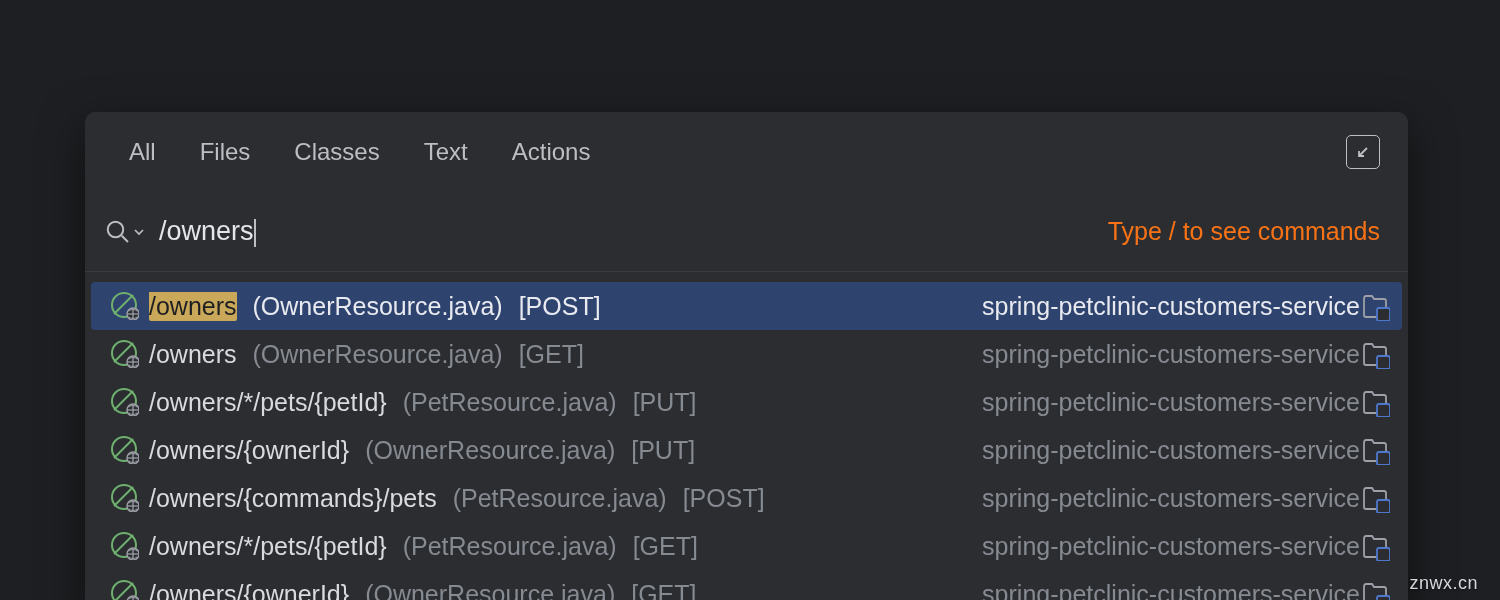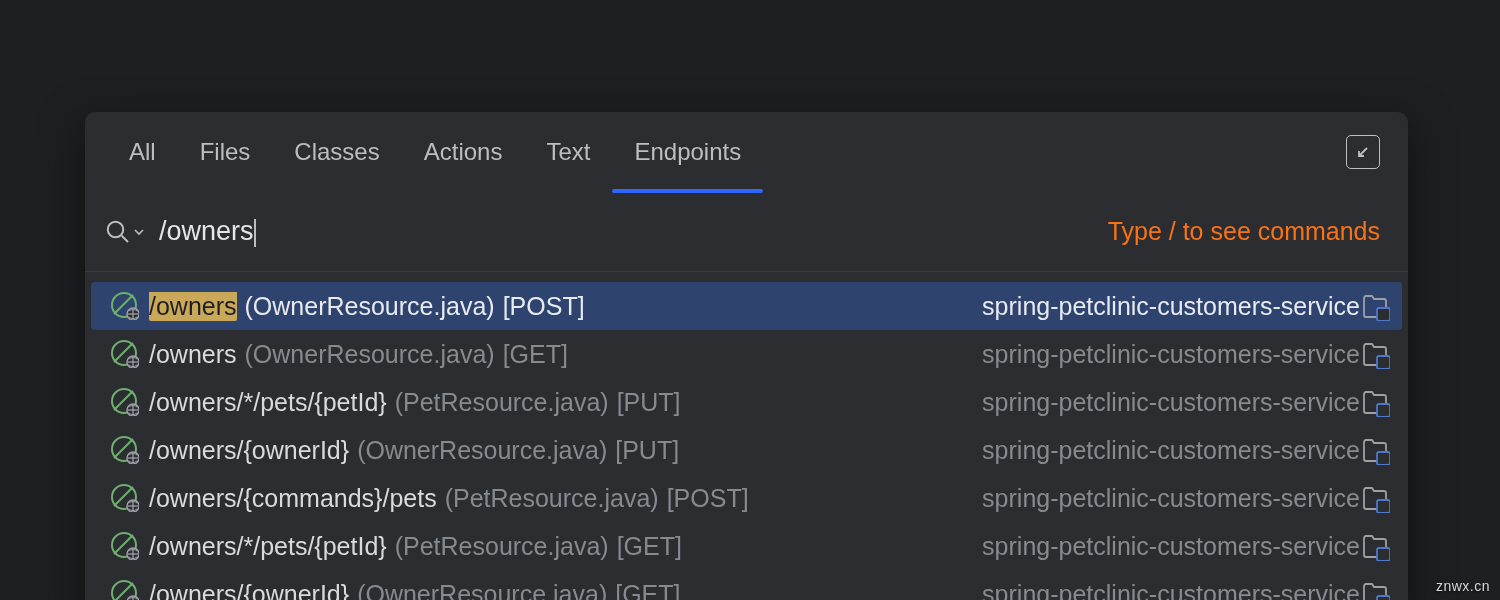--- a/index.html
+++ b/index.html
@@ -115,21 +115,21 @@
   }
   .row.selected .path, .row.selected .meta { color: #e8eaf0; }
   .row.selected .module { color: #e8eaf0; }
   .endpoint-icon {
     width: 28px;
     height: 28px;
     margin-right: 10px;
     flex-shrink: 0;
   }
   .path { color: #d8dade; }
-  .meta { color: #868a91; margin-left: 8px; }
+  .meta { color: #868a91; margin-left: 16px; }
   .row-left {
     display: flex;
     align-items: baseline;
     overflow: hidden;
     white-space: nowrap;
   }
   .row-right {
     margin-left: auto;
     display: flex;
     align-items: center;
@@ -141,42 +141,41 @@
     flex-shrink: 0;
   }
   .hl {
     background: #c9a959;
     color: #1e1f22;
     border-radius: 2px;
     padding: 1px 0;
   }
   .watermark {
     position: absolute;
-    right: 10px;
+    right: 22px;
     bottom: 6px;
     color: #d6d8dc;
-    font-size: 14px;
+    font-size: 18px;
     font-weight: 500;
     letter-spacing: 0.5px;
     text-shadow: 0 1px 2px rgba(0,0,0,0.5);
     margin-top: 16px;
   }
 </style>
 </head>
 <body>
 
 <div class="dialog">
 
   <div class="tabs">
     <div class="tab">All</div>
     <div class="tab">Files</div>
     <div class="tab">Classes</div>
+    <div class="tab">Text</div>
     <div class="tab">Actions</div>
-    <div class="tab">Text</div>
-    <div class="tab active">Endpoints</div>
     <div class="tabs-right">
       <div class="pin-btn">
         <svg width="18" height="18" viewBox="0 0 18 18" fill="none" stroke="#bcbec4" stroke-width="1.8">
           <path d="M13 5 L5 13 M5 8 L5 13 L10 13"></path>
         </svg>
       </div>
     </div>
   </div>
 
   <div class="searchbar">

